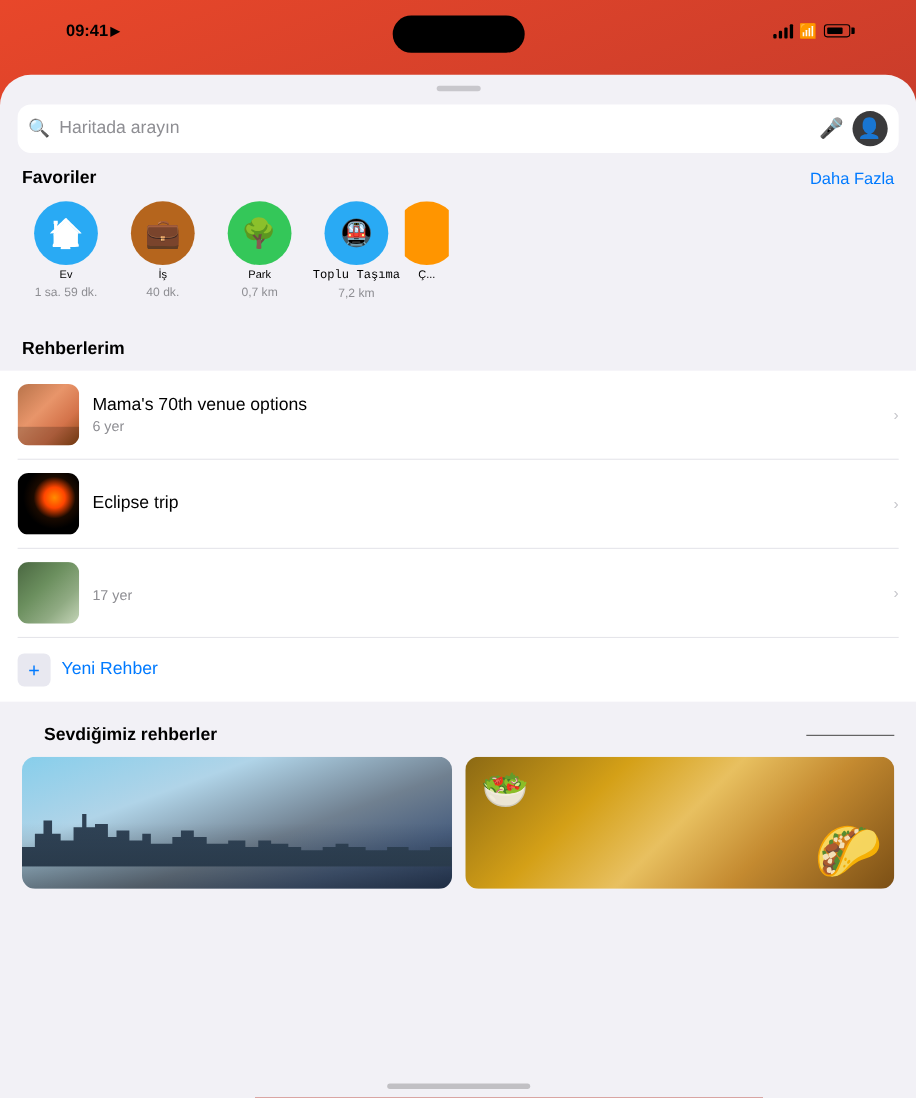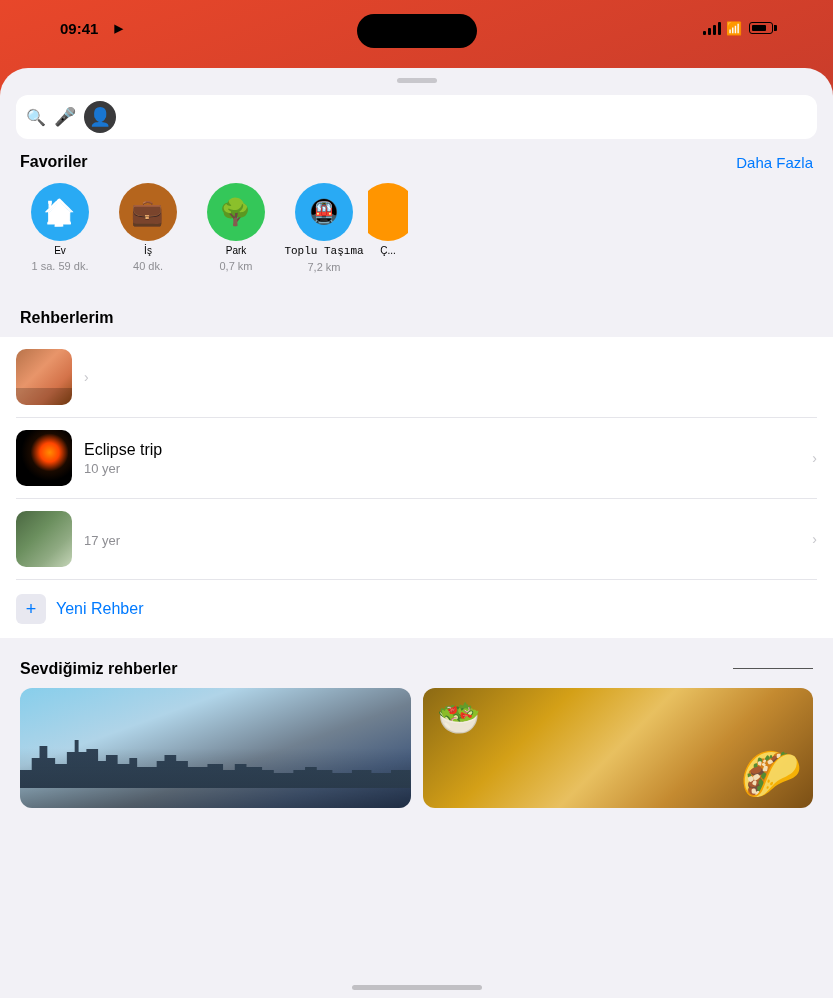--- a/index.html
+++ b/index.html
@@ -32,21 +32,21 @@
       justify-content: space-between;
       z-index: 10;
     }
 
     .status-time {
       font-size: 15px;
       font-weight: 600;
       color: #000;
       display: flex;
       align-items: center;
-      gap: 14px;
+      gap: 0;
     }
 
     .status-icons {
       display: flex;
       align-items: center;
       gap: 6px;
     }
 
     
     .dynamic-island {
@@ -294,20 +294,21 @@
 
     
     .loved-section {
       padding: 14px 20px 6px;
     }
 
     .loved-title {
       font-size: 16px;
       font-weight: 600;
       color: #000;
+      margin-left: 20px;
     }
 
     .loved-cards {
       display: flex;
       gap: 12px;
       margin-top: 10px;
     }
 
     .loved-card {
       flex: 1;
@@ -482,20 +483,21 @@
       <div class="battery-fill"></div>
     </div>
   </div>
 </div>
 
 <div class="bottom-sheet">
   <div class="sheet-handle"></div>
 
   <div class="search-bar">
     <span class="search-icon-wrap">🔍</span>
+    <span class="search-placeholder">Haritada arayın</span>
     <span class="mic-icon-wrap">🎤</span>
     <div class="avatar-wrap">👤</div>
   </div>
 
   <div class="section-header">
     <span class="section-title">Favoriler</span>
     <span class="section-more">Daha Fazla</span>
   </div>
 
   <div class="favorites-row">
@@ -544,30 +546,33 @@
   <div class="section-header" style="background:#f2f1f6;">
     <span class="section-title">Rehberlerim</span>
   </div>
 
   <div class="guides-section">
 
     <div class="guide-item">
       <div class="guide-thumb">
         <div class="thumb-mama-art"></div>
       </div>
+      <div class="guide-info">
+        <div class="guide-title">Mama's 70th venue options</div>
+        <div class="guide-count">6 yer</div>
+      </div>
       <span style="color:#c7c7cc; font-size:14px;">›</span>
     </div>
 
     <div class="guide-item">
       <div class="guide-thumb">
         <div class="thumb-eclipse"></div>
       </div>
       <div class="guide-info">
         <div class="guide-title">Eclipse trip</div>
-        <div class="guide-count">10 yer</div>
       </div>
       <span style="color:#c7c7cc; font-size:14px;">›</span>
     </div>
 
     <div class="guide-item">
       <div class="guide-thumb">
         <div class="thumb-metro"></div>
       </div>
       <div class="guide-info">
         <div class="guide-count">17 yer</div>

